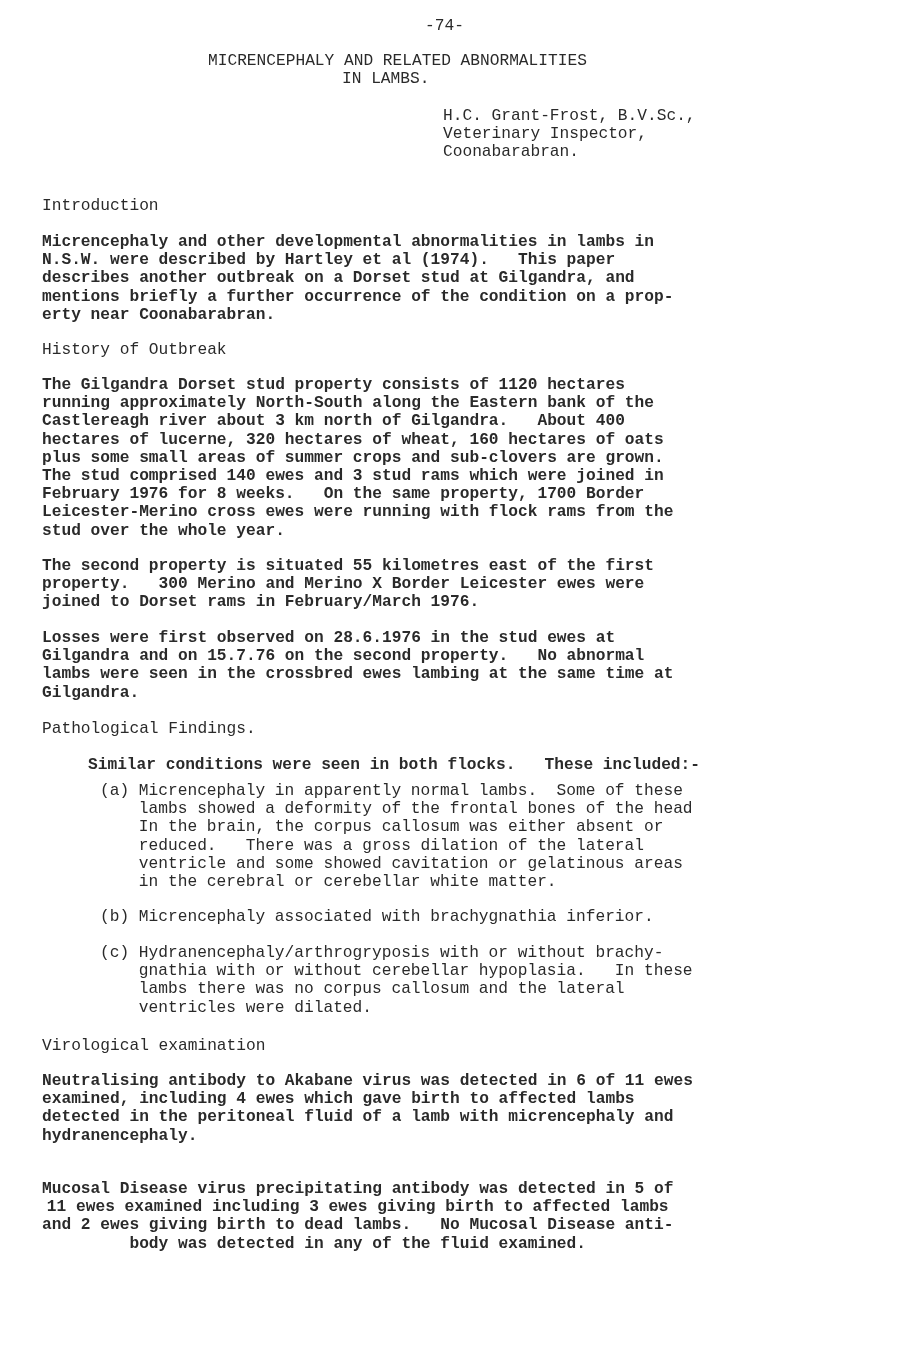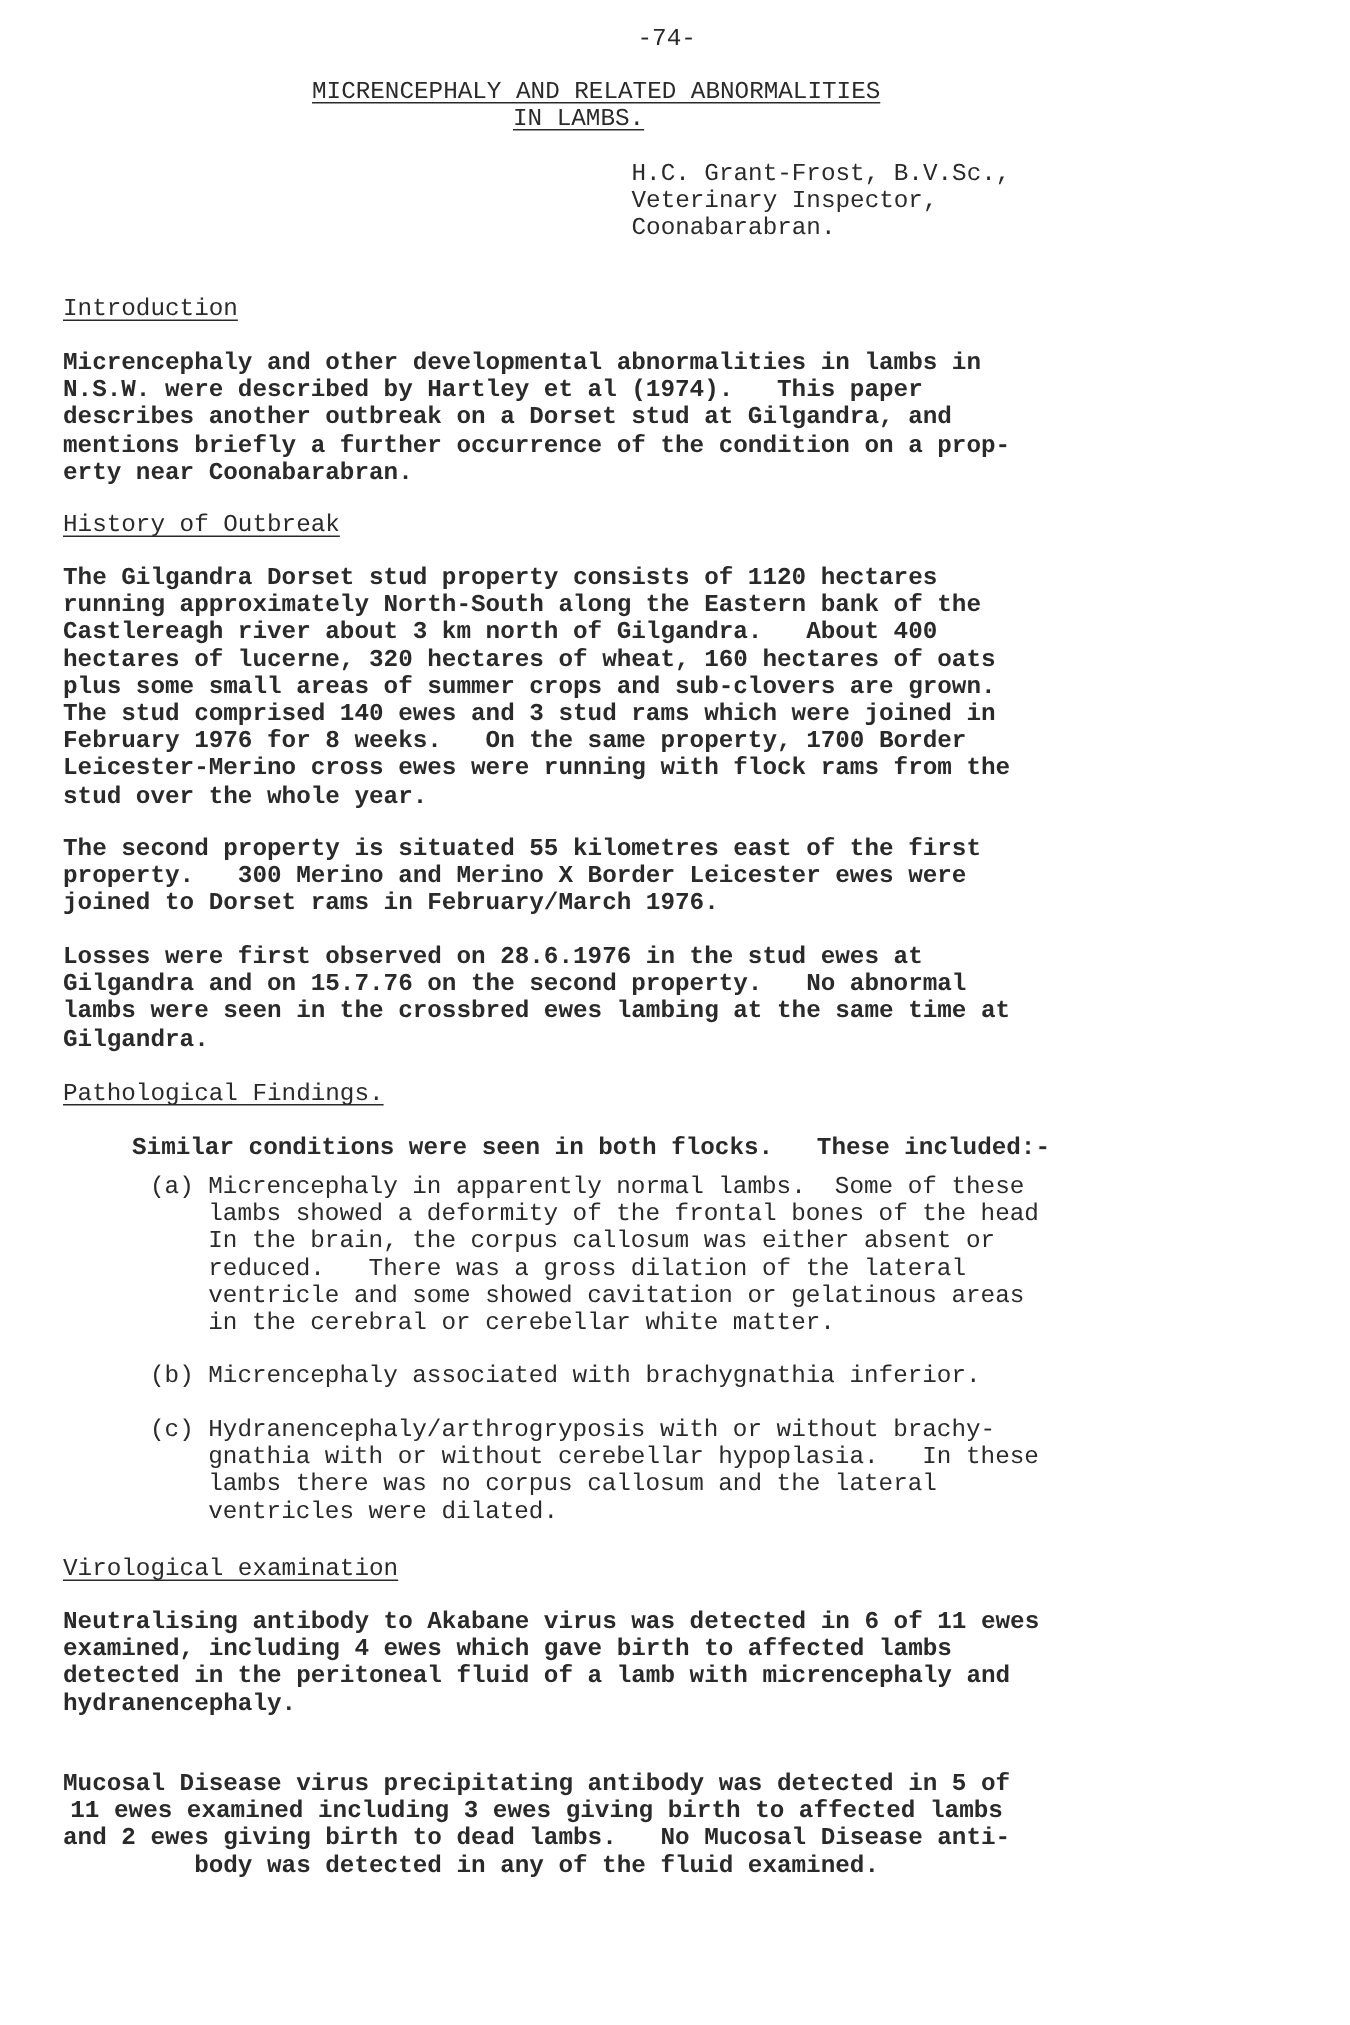--- a/index.html
+++ b/index.html
@@ -4,25 +4,25 @@
   <style>
     html, body { margin: 0; padding: 0; background: #ffffff; }
     body {
       width: 900px; height: 1350px; position: relative; overflow: hidden;
       font-family: "Liberation Mono", "DejaVu Sans Mono", monospace;
       color: #2a2a2a;
       font-size: 16.2px;
     }
     .page { position: absolute; left: 0; top: 0; width: 900px; height: 1182px; }
     .abs { position: absolute; white-space: pre; line-height: 18.2px; }
-    .u { text-decoration: underline; text-decoration-thickness: 1px; text-underline-offset: 3px; }
+    .u { text-decoration-thickness: 1px; text-underline-offset: 3px; }
     .page-num { left: 425px; top: 17px; }
     .title1 { left: 208px; top: 52px; }
     .title2 { left: 342px; top: 70px; }
-    .author { left: 421px; top: 107px; }
+    .author { left: 443px; top: 107px; }
     .heading { left: 42px; }
     .para { left: 42px; font-weight: bold; }
     .item { left: 100px; }
   </style>
 </head>
 <body>
 
 <div class="page">
 
   <div class="abs page-num">-74-</div>

